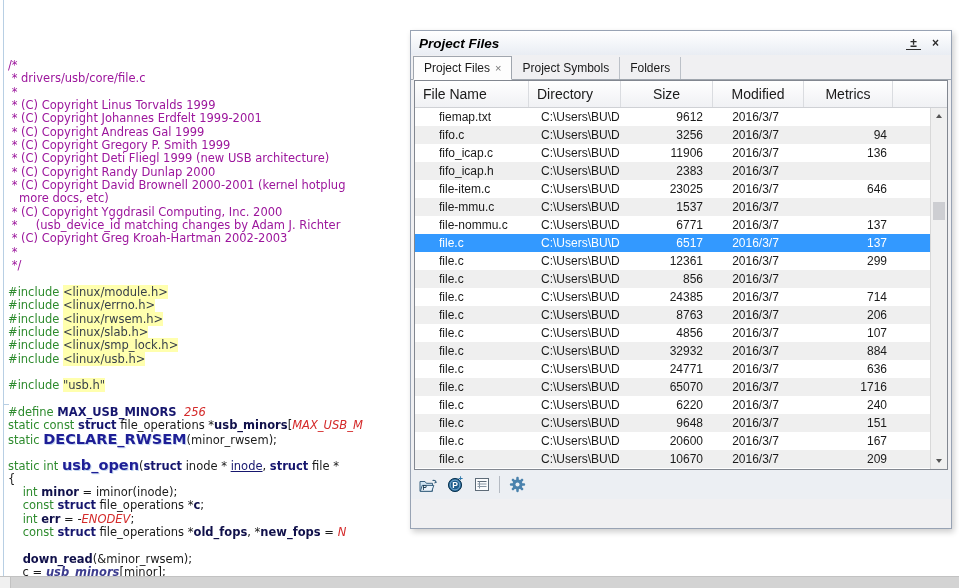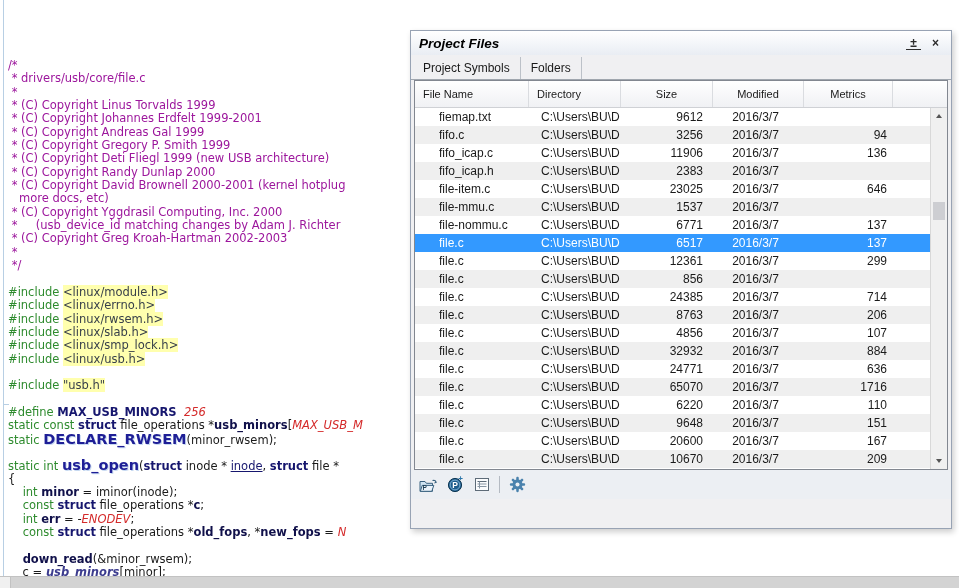--- a/index.html
+++ b/index.html
@@ -56,21 +56,21 @@
   .combo input::placeholder{color:#9b9b9b;opacity:1;}
   .combo-arrow{position:absolute;right:7px;top:8px;width:0;height:0;
                border-left:4px solid transparent;border-right:4px solid transparent;
                border-top:5px solid #4d4d4d;}
 
   .table{flex:0 0 390px;margin:0 3px;border:1px solid #828790;background:#fff;
          display:flex;flex-direction:column;box-sizing:border-box;}
   .thead{height:26px;flex:0 0 26px;display:flex;background:linear-gradient(#ffffff,#f0f1f4);
          border-bottom:1px solid #cfd1d5;}
   .th{display:flex;align-items:center;border-right:1px solid #dadce0;box-sizing:border-box;
-      font-size:11px;}
+      font-size:14px;}
   .th.left{padding-left:8px;}
   .th.center{justify-content:center;}
   .col-name{width:114px;}
   .col-dir{width:92px;}
   .col-size{width:92px;}
   .col-mod{width:91px;}
   .col-metrics{width:89px;}
   .col-fill{flex:1;border-right:none;}
 
   .tbody{flex:1;position:relative;overflow:hidden;}
@@ -114,20 +114,23 @@
 
 <div class="panel">
 
   <div class="titlebar">
     <span class="title">Project Files</span>
     <span class="tb-icon dock">±</span>
     <span class="tb-icon">×</span>
   </div>
 
   <div class="tabbar">
+    <div class="tab active">
+      <span>Project Files</span><span class="tab-close">×</span>
+    </div>
     <div class="tab">
       <span>Project Symbols</span>
     </div>
     <div class="tab">
       <span>Folders</span>
     </div>
   </div>
 
 
   <div class="table">
@@ -251,21 +254,21 @@
             <span class="cell c-dir">C:\Users\BU\D</span>
             <span class="cell c-size">65070</span>
             <span class="cell c-mod">2016/3/7</span>
             <span class="cell c-metrics">1716</span>
           </div>
           <div class="trow odd">
             <span class="cell c-name">file.c</span>
             <span class="cell c-dir">C:\Users\BU\D</span>
             <span class="cell c-size">6220</span>
             <span class="cell c-mod">2016/3/7</span>
-            <span class="cell c-metrics">110</span>
+            <span class="cell c-metrics">240</span>
           </div>
           <div class="trow even">
             <span class="cell c-name">file.c</span>
             <span class="cell c-dir">C:\Users\BU\D</span>
             <span class="cell c-size">9648</span>
             <span class="cell c-mod">2016/3/7</span>
             <span class="cell c-metrics">151</span>
           </div>
           <div class="trow odd">
             <span class="cell c-name">file.c</span>

